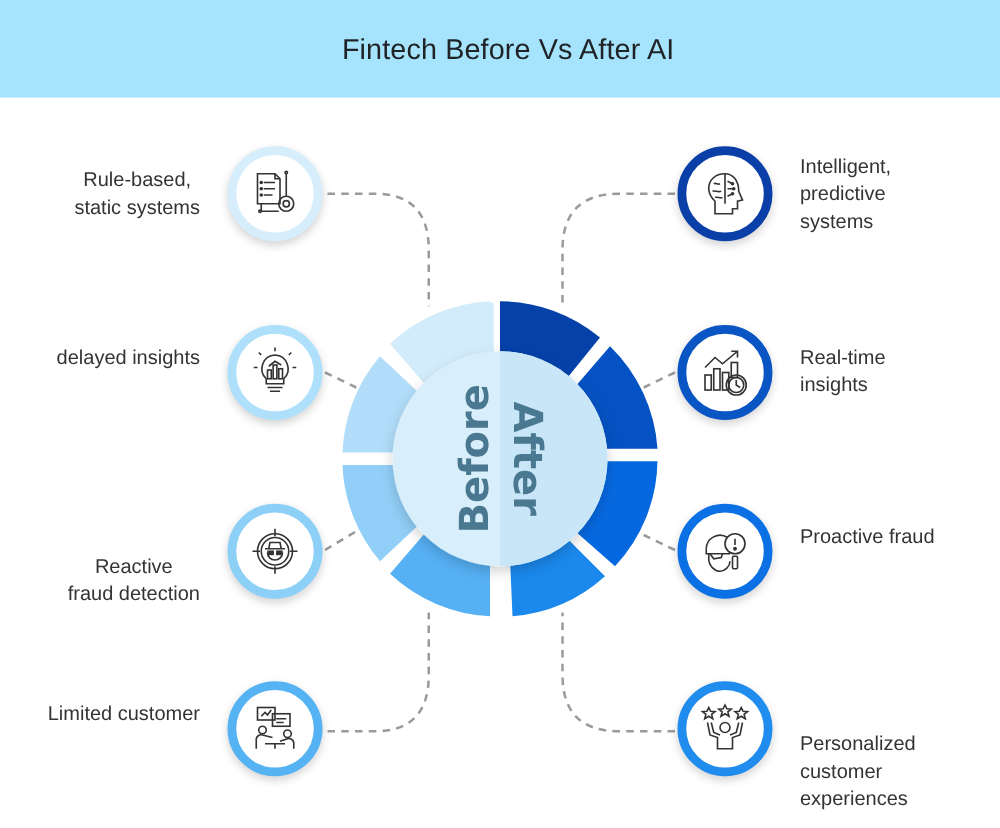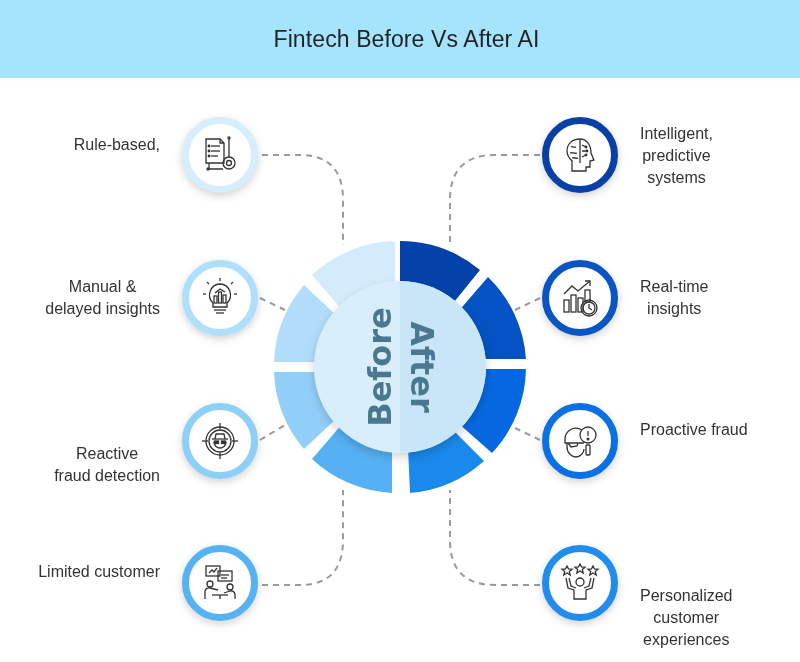--- a/index.html
+++ b/index.html
@@ -2,21 +2,21 @@
 <html><head>
 <meta charset="utf-8">
 <style>
   * { box-sizing: border-box; margin: 0; padding: 0; }
   html, body { width: 800px; height: 662px; background: #ffffff; overflow: hidden; }
   body { position: relative; font-family: "Liberation Sans", "DejaVu Sans", sans-serif; color: #2b2b2b; }
   .header { position: absolute; left: 0; top: 0; width: 800px; height: 78px; background: #a6e3fd; display: flex; align-items: center; justify-content: center; }
   .header h1 { font-size: 23px; font-weight: 500; color: #1f2326; letter-spacing: 0.1px; margin-left: 13px; }
   .label { position: absolute; font-size: 16px; line-height: 22px; color: #333333; }
   .label.left { text-align: center; }
-  .label.right { text-align: center; }
+  .label.right { text-align: left; }
   .node { position: absolute; width: 76px; height: 76px; border-radius: 50%; background: #ffffff; display: flex; align-items: center; justify-content: center; box-shadow: 0 3px 8px rgba(0,0,0,0.18); }
   .node svg { width: 44px; height: 44px; }
   svg.connectors { position: absolute; left: 0; top: 0; width: 800px; height: 662px; }
   svg.wheel { position: absolute; left: 0; top: 0; width: 800px; height: 662px; }
   .hub-text { font-family: "DejaVu Sans", sans-serif; font-weight: bold; font-size: 32px; fill: #497890; }
 </style>
 </head>
 <body>
 
 <div class="header">
@@ -67,23 +67,23 @@
       <circle r="86" fill="#d9eefb"></circle>
     </g>
     <path d="M0,-86 A86,86 0 0 1 0,86 Z" fill="#c8e6f8"></path>
     <text class="hub-text" transform="translate(-18,0) rotate(-90)" text-anchor="middle" dominant-baseline="middle">Before</text>
     <text class="hub-text" transform="translate(20,0) rotate(90)" text-anchor="middle" dominant-baseline="middle">After</text>
   </g>
 </svg>
 
 <div class="label left" style="right:640px; top:134px;">
   <div>Rule-based,</div>
+    <div>static systems</div>
 </div>
 <div class="label left" style="right:640px; top:276px;">
-  <div>Manual &amp;</div>
     <div>delayed insights</div>
 </div>
 <div class="label left" style="right:640px; top:419px;margin-top:24px;">
   <div>Reactive</div>
     <div>fraud detection</div>
 </div>
 <div class="label left" style="right:640px; top:561px;">
   <div>Limited customer</div>
 </div>
 

